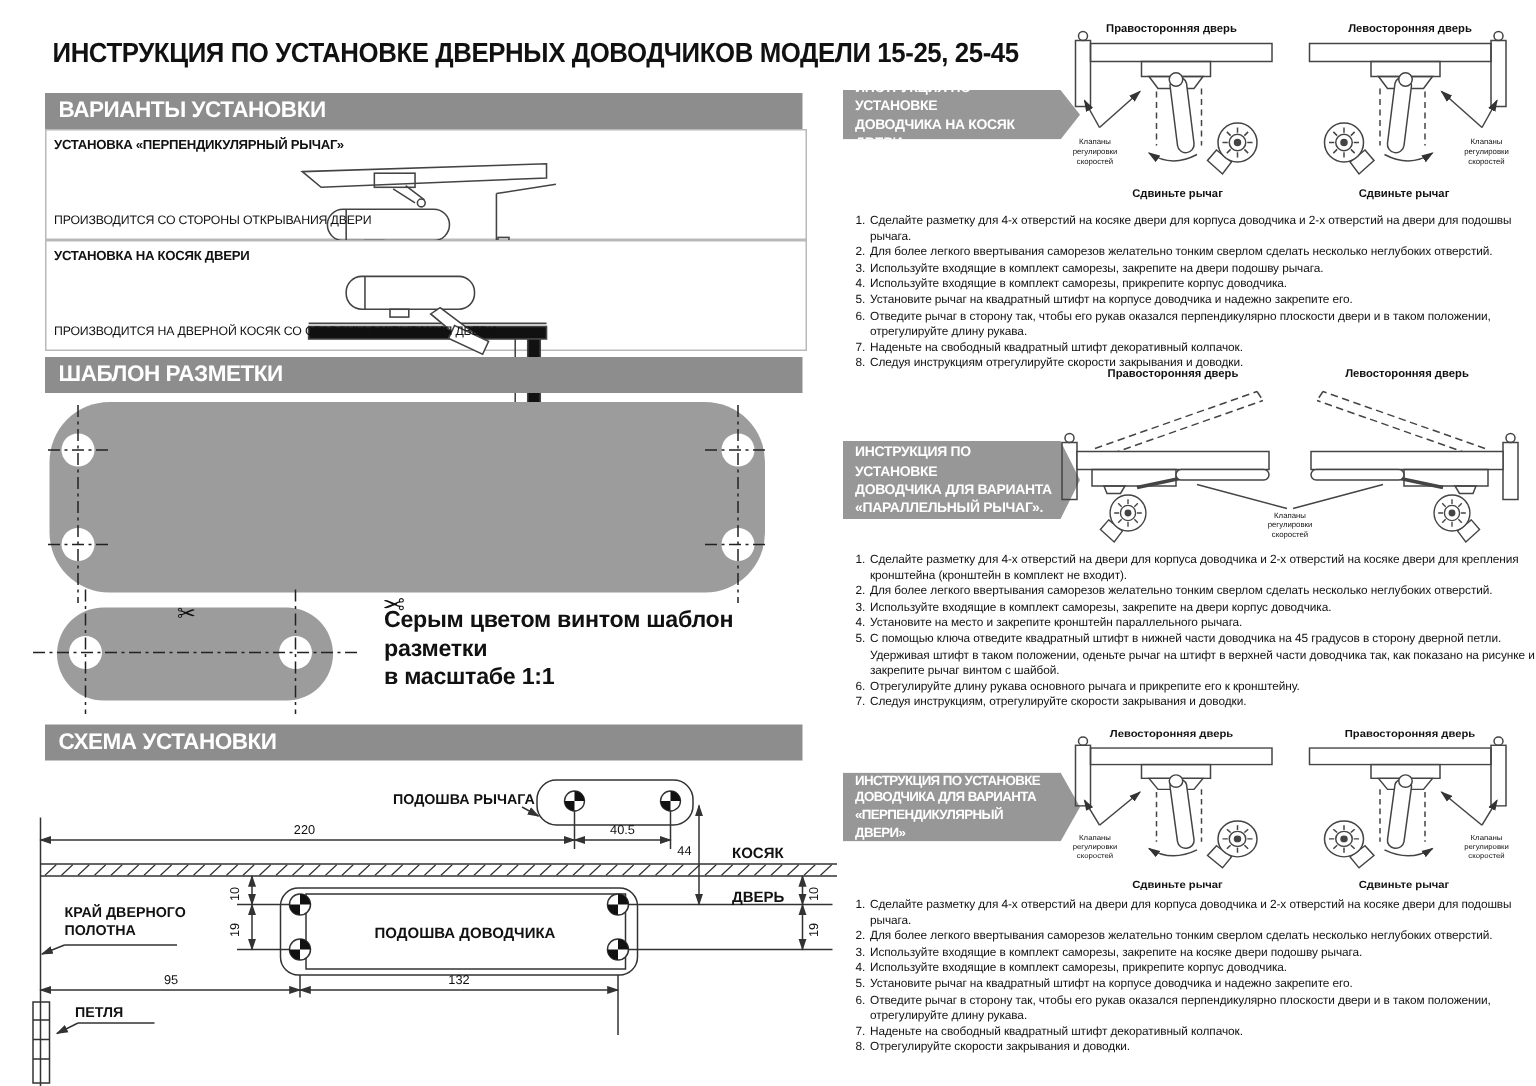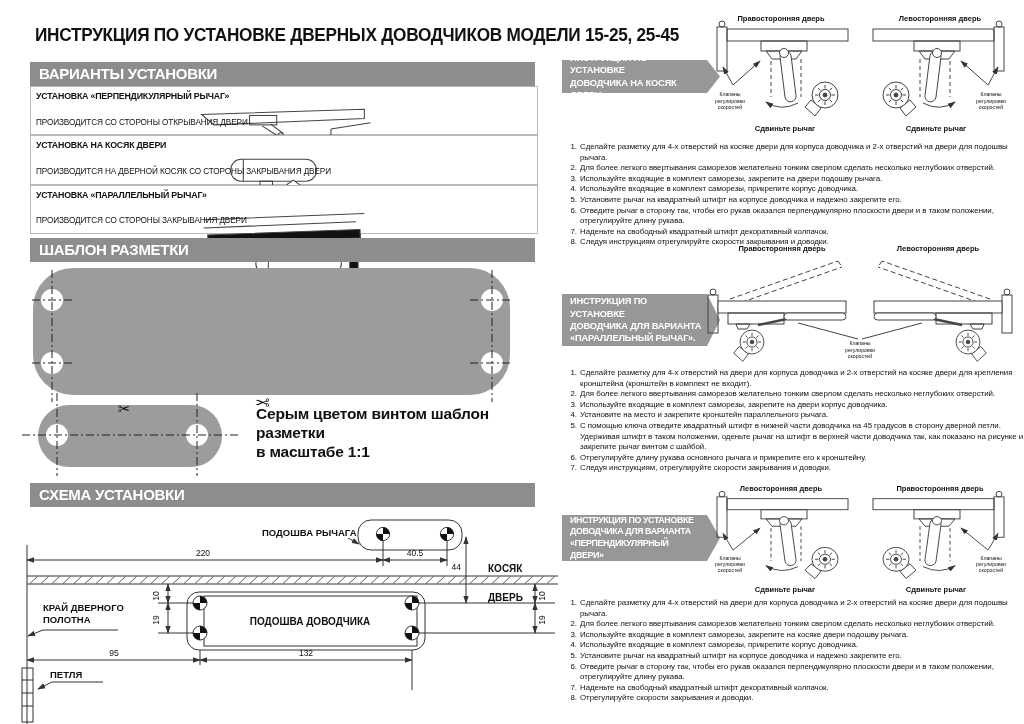--- a/index.html
+++ b/index.html
@@ -124,37 +124,20 @@
           <path d="M8,36 H160"></path>
           <rect x="8" y="38" width="152" height="8" fill="#111"></rect>
           <rect x="148" y="46" width="8" height="44" fill="#111"></rect>
           <path d="M140,46 V90"></path>
           <path d="M92,26 L116,44 L110,50 L86,30 Z" fill="#fff"></path>
           <rect x="98" y="42" width="24" height="9" fill="#fff" transform="rotate(25 110 47)"></rect>
         </g>
       </svg>
       <div class="panel-caption">ПРОИЗВОДИТСЯ НА ДВЕРНОЙ КОСЯК СО СТОРОНЫ ЗАКРЫВАНИЯ ДВЕРИ</div>
     </div>
-    <div class="panel">
-      <div class="panel-title">УСТАНОВКА «ПАРАЛЛЕЛЬНЫЙ РЫЧАГ»</div>
-      <svg viewBox="0 0 166 92" preserveAspectRatio="xMidYMin meet">
-        <g stroke="#444" fill="none" stroke-width="1">
-          <path d="M6,16 L160,10 M6,24 L152,18"></path>
-          <rect x="10" y="28" width="146" height="8" fill="#111" transform="rotate(-2 83 32)"></rect>
-          <rect x="146" y="36" width="8" height="54" fill="#111"></rect>
-          <rect x="16" y="40" width="104" height="7" rx="3.5" fill="#fff"></rect>
-          <path d="M112,44 L128,50"></path>
-          <circle cx="130" cy="42" r="2.5"></circle>
-          <rect x="56" y="48" width="82" height="20" rx="10" fill="#fff"></rect>
-          <path d="M68,48 V68"></path>
-          <rect x="86" y="68" width="12" height="5"></rect>
-        </g>
-      </svg>
-      <div class="panel-caption">ПРОИЗВОДИТСЯ СО СТОРОНЫ ЗАКРЫВАНИЯ ДВЕРИ</div>
-    </div>
   </div>
 
   <div class="secbar" style="top:238px">
     <span>ШАБЛОН РАЗМЕТКИ</span>
   </div>
 
   <svg class="diagram" style="left:18px;top:262px;width:545px;height:216px" viewBox="0 0 545 216">
     <g>
       <rect x="15" y="6" width="477" height="127" rx="40" fill="#9c9c9c"></rect>
       <circle cx="34" cy="38" r="11" fill="#fff"></circle>

